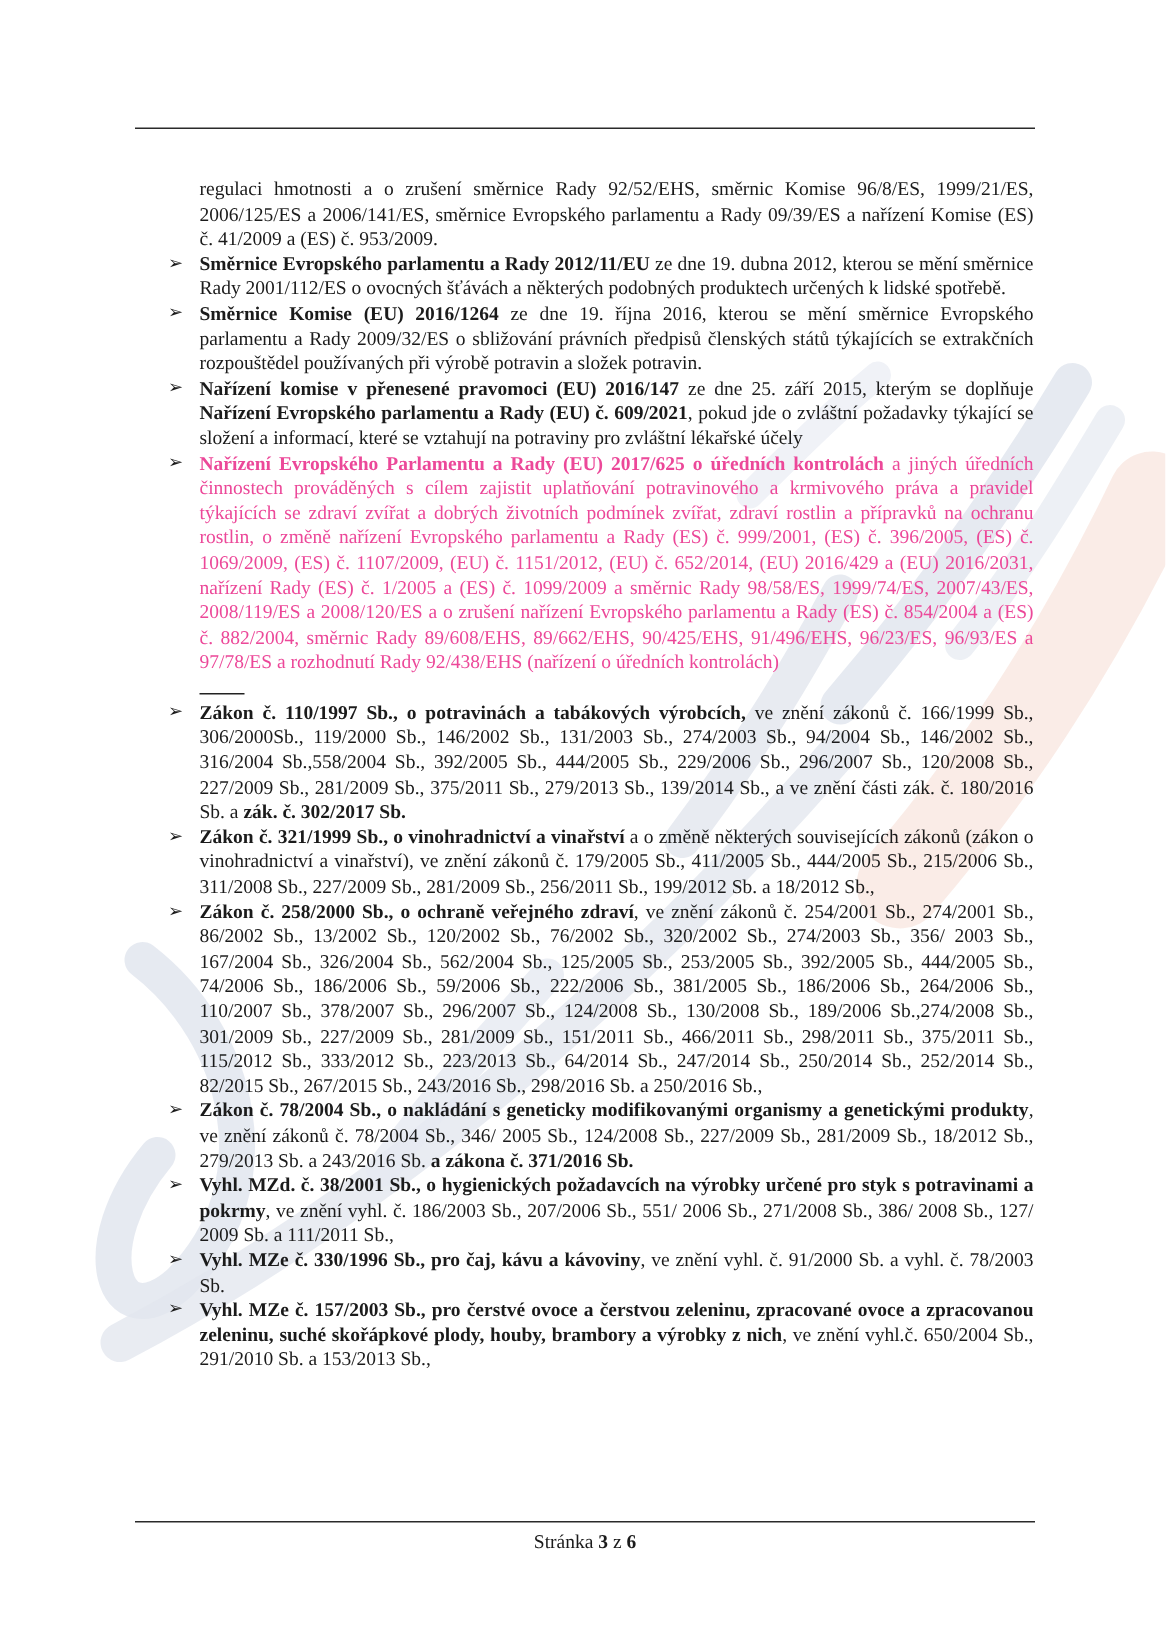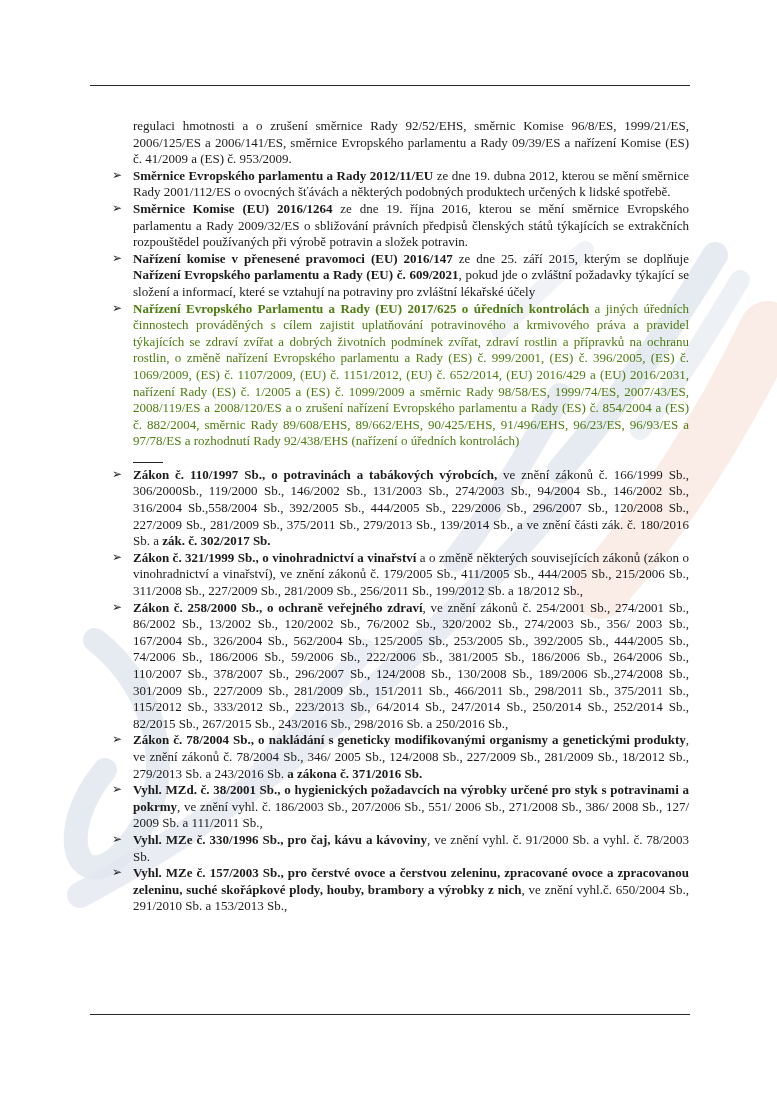--- a/index.html
+++ b/index.html
@@ -56,21 +56,21 @@
   }
   .bullet .arrow {
     position: absolute;
     left: -21px;
     top: -1px;
     font-size: 12px;
     color: #1b1b1b;
     font-family: "DejaVu Sans", sans-serif;
   }
   .b { font-weight: bold; }
-  .red { color: #4d7c0f; }
+  .red { color: #ec4899; }
   .footnote-sep {
     width: 30px;
     border-top: 1.5px solid #222;
     margin: 12px 0 4px 0;
   }
   .footer-rule {
     position: absolute;
     top: 1014px;
     left: 90px;
     width: 600px;
@@ -164,14 +164,17 @@
     </div>
 
     <div class="bullet">
       <span class="arrow">➢</span>
       <span class="b">Vyhl. MZe č. 157/2003 Sb., pro čerstvé ovoce a čerstvou zeleninu, zpracované ovoce a zpracovanou zeleninu, suché skořápkové plody, houby, brambory a výrobky z nich</span><span>, ve znění vyhl.č. 650/2004 Sb., 291/2010 Sb. a 153/2013 Sb.,</span>
     </div>
 
   </div>
 
   <div class="footer-rule"></div>
+  <div class="page-footer">
+    <span>Stránka </span><span class="b">3</span><span> z </span><span class="b">6</span>
+  </div>
 
 </div>
 
 </body></html>

